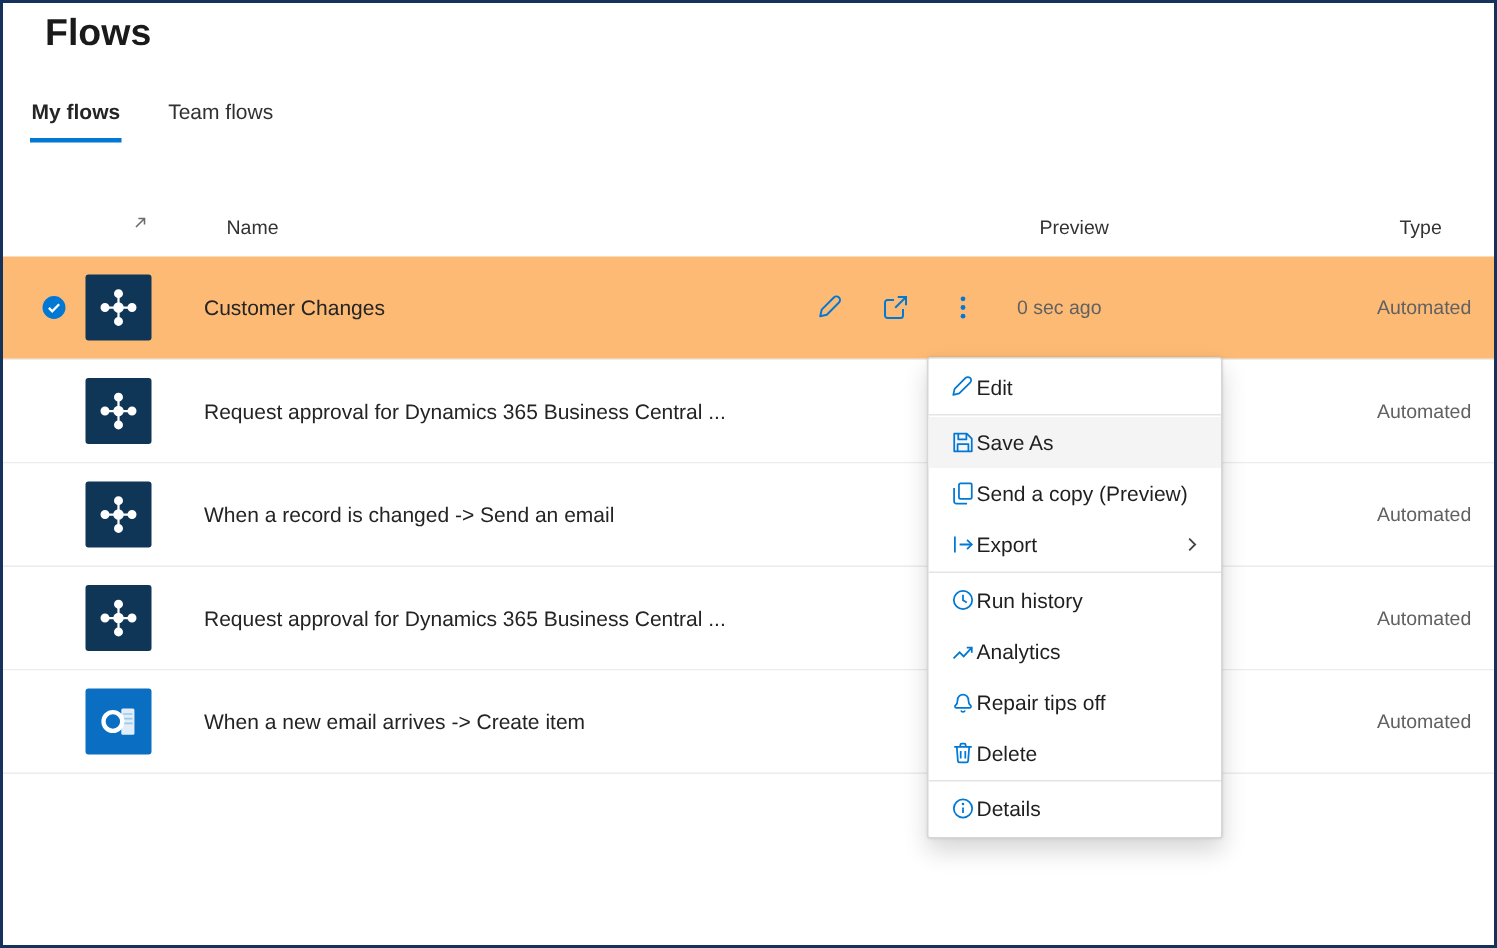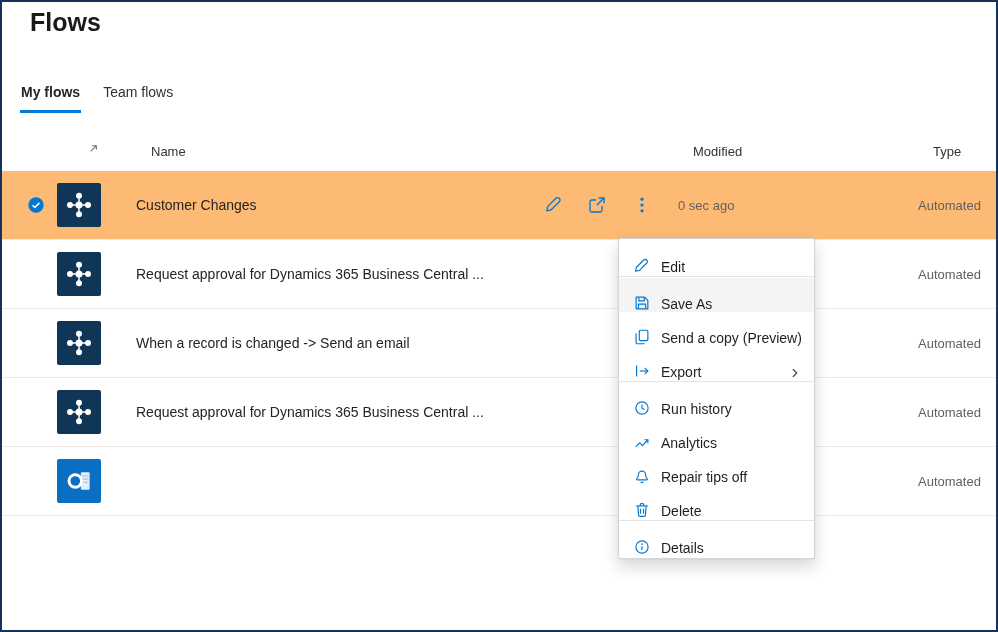--- a/index.html
+++ b/index.html
@@ -10,21 +10,21 @@
     border: 2px solid #15325a;
     background: #fff;
     font-family: "Liberation Sans", "DejaVu Sans", sans-serif;
     overflow: hidden;
   }
   .page-title {
     position: absolute; left: 20px; top: 6px;
     font-size: 25px; font-weight: 700; color: #1a1a1a; margin-left: 8px;
   }
   
-  .tabs { position: absolute; left: 18px; top: 80px; display: flex; gap: 21px; }
+  .tabs { position: absolute; left: 18px; top: 62px; display: flex; gap: 30px; }
   .tab {
     font-size: 14px; color: #323130; padding: 2px 1px 10px 1px;
     border-bottom: 3px solid transparent; cursor: pointer; white-space: nowrap;
   }
   .tab.active { border-bottom-color: #0078d4; font-weight: 600; color: #252525; }
   
   .thead { position: absolute; left: 15px; top: 136px; width: 100%; height: 28px; font-size: 13px; color: #333; }
   .thead span { position: absolute; top: 6px; }
   .th-icon { left: 70px; top: 4px !important; }
   .th-name { left: 134px; }
@@ -47,21 +47,21 @@
   .row-action { width: 22px; height: 22px; display: flex; align-items: center; justify-content: center; }
   .act-edit { left: 541px; } .act-share { left: 584px; } .act-more { left: 629px; }
   
   .menu {
     position: absolute; left: 616px; top: 236px; width: 197px;
     background: #fff; border: 1px solid #d6d6d6; border-radius: 2px;
     box-shadow: 0 8px 16px rgba(0,0,0,0.16), 0 0 2px rgba(0,0,0,0.10);
     padding: 2px 0; z-index: 10;
   }
   .menu-item {
-    height: 34px; display: flex; align-items: flex-end; gap: 10px;
+    height: 34px; display: flex; align-items: center; 
     padding: 0 12px 0 14px; font-size: 14px; color: #1f1f1f; cursor: pointer; white-space: nowrap;
   }
   .menu-item.highlight { background: #f4f4f4; }
   .menu-item .mi-icon { width: 18px; height: 18px; flex: 0 0 18px; display: flex; align-items: center; }
   .menu-item .chev { margin-left: auto; display: flex; align-items: center; }
   .menu-divider { height: 1px; background: #e4e4e4; margin: 1px 0; }
   svg { display: block; }
 </style>
 </head>
 <body>
@@ -75,21 +75,21 @@
     <div class="tab">Team flows</div>
   </div>
 
   <div class="thead">
     <span class="th-icon">
       <svg width="13" height="13" viewBox="0 0 16 16">
           <path d="M4.5 11.5L11.5 4.5M6.5 4.5h5v5" fill="none" stroke="#6b6b6b" stroke-width="1.3"></path>
         </svg>
     </span>
     <span class="th-name">Name</span>
-    <span class="th-modified">Modified</span>
+    <span class="th-modified">Preview</span>
     <span class="th-type">Type</span>
   </div>
 
   <div class="rows">
 
     <div class="row selected">
       <span class="vcenter check">
         <svg width="18" height="18" viewBox="0 0 20 20">
             <circle cx="10" cy="10" r="8.5" fill="#0078d4"></circle>
             <path d="M6.2 10.3l2.5 2.5 5.1-5.2" fill="none" stroke="#fff" stroke-width="1.7"></path>
@@ -187,20 +187,21 @@
     </div>
 
     <div class="row">
       <span class="vcenter tile outlook">
         <svg width="30" height="30" viewBox="0 0 24 24">
             <rect x="13.5" y="5" width="7" height="14" rx="0.8" fill="#fff" opacity="0.88"></rect>
             <path d="M14.5 8h5M14.5 10.5h5M14.5 13h5" stroke="#9cc8ea" stroke-width="0.9"></path>
             <circle cx="9" cy="12" r="5" fill="#0a6fc2" stroke="#fff" stroke-width="2.3"></circle>
           </svg>
       </span>
+      <span class="vcenter row-name">When a new email arrives -&gt; Create item</span>
       <span class="vcenter row-type">Automated</span>
     </div>
 
   </div>
 
   <div class="menu">
 
     <div class="menu-item">
       <span class="mi-icon">
         <svg width="18" height="18" viewBox="0 0 20 20">

